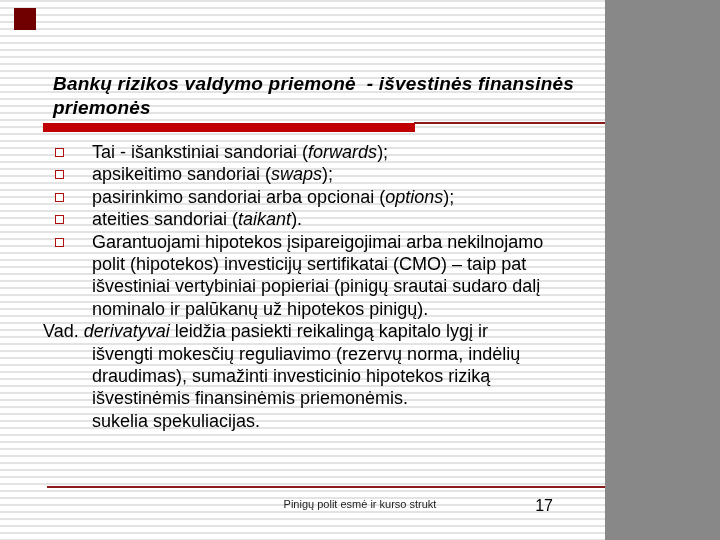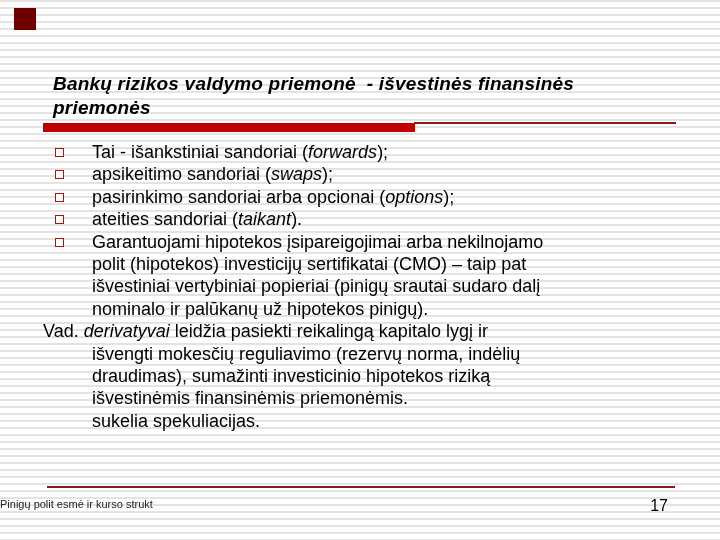--- a/index.html
+++ b/index.html
@@ -1,17 +1,17 @@
 <!DOCTYPE html>
 <html style="--accent-bar: #c00000; --thin-line: #8b1a1a; --bullet-border: #b01010; --corner-square: #700000; --stripe: #e3e3e3; --text: #000000; --footer-text: #222222;"><head>
 <meta charset="utf-8">
 <style>
   html,body { margin:0; padding:0; background:#888; }
   .slide {
-    position:relative; width:720px; height:540px; overflow:hidden;
+    position:relative; width:605px; height:540px; overflow:hidden;
     background-color:#ffffff;
     background-image: repeating-linear-gradient(to bottom,
       var(--stripe) 0px, var(--stripe) 2px, transparent 2px, transparent 7px);
     font-family:"Liberation Sans","DejaVu Sans",sans-serif;
     color:var(--text);
   }
   .corner-square {
     position:absolute; left:14px; top:8px; width:22px; height:22px;
     background:var(--corner-square);
   }
@@ -30,21 +30,21 @@
     position:absolute; left:12px; top:7px; width:7px; height:7px;
     border:1.5px solid var(--bullet-border); background:#ffffff; display:block;
   }
   .hang .txt { margin-left:49px; }
   .txt .it { font-style:italic; }
   .footer-rule {
     position:absolute; left:47px; top:486px; width:628px; height:2px;
     background:var(--thin-line);
   }
   .footer-text {
-    position:absolute; left:0; top:498px; width:720px; 
+    position:absolute; left:0; top:498px; width:720px; text-align:center;
     font-size:11px; color:var(--footer-text);
   }
   .page-number {
     position:absolute; right:52px; top:497px;
     font-size:16px; color:var(--text);
   }
 </style>
 </head>
 <body>
 

